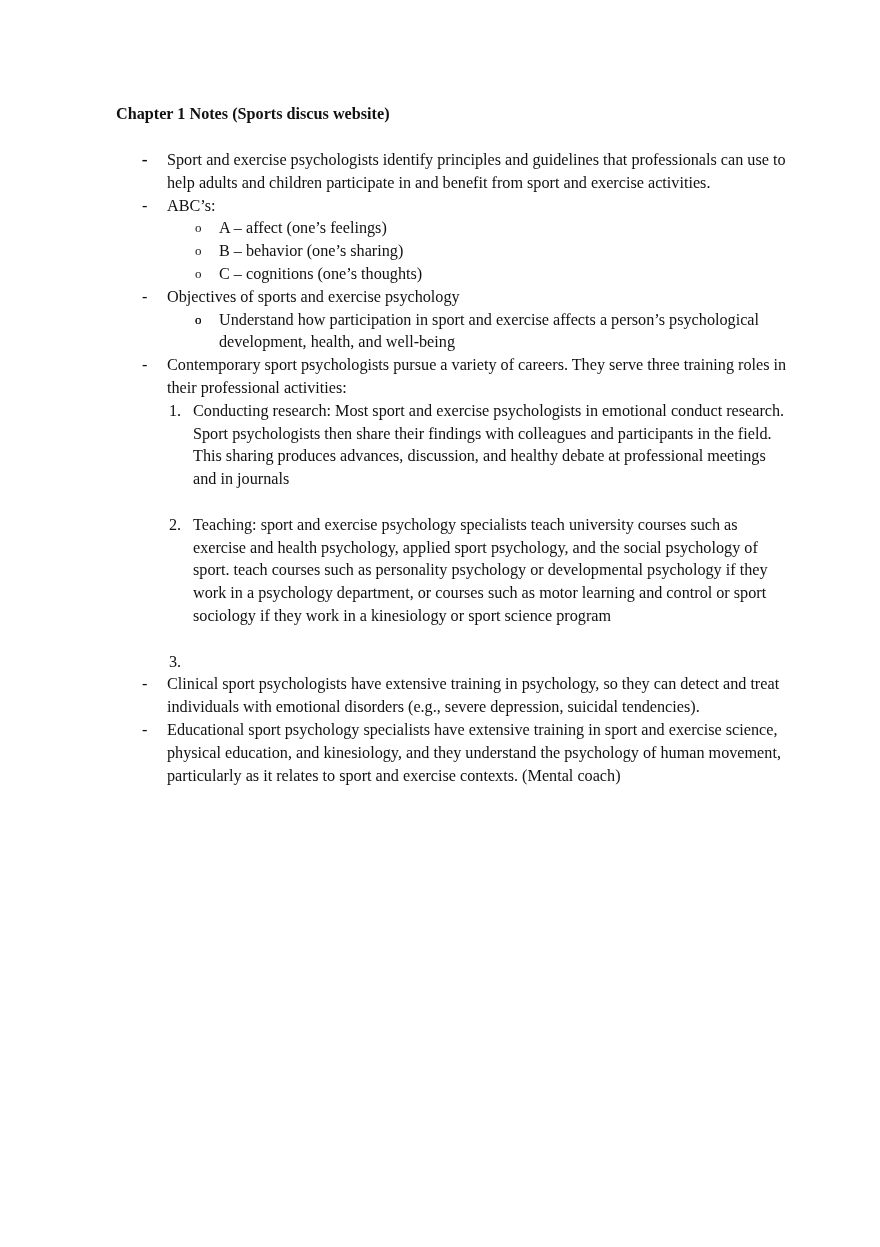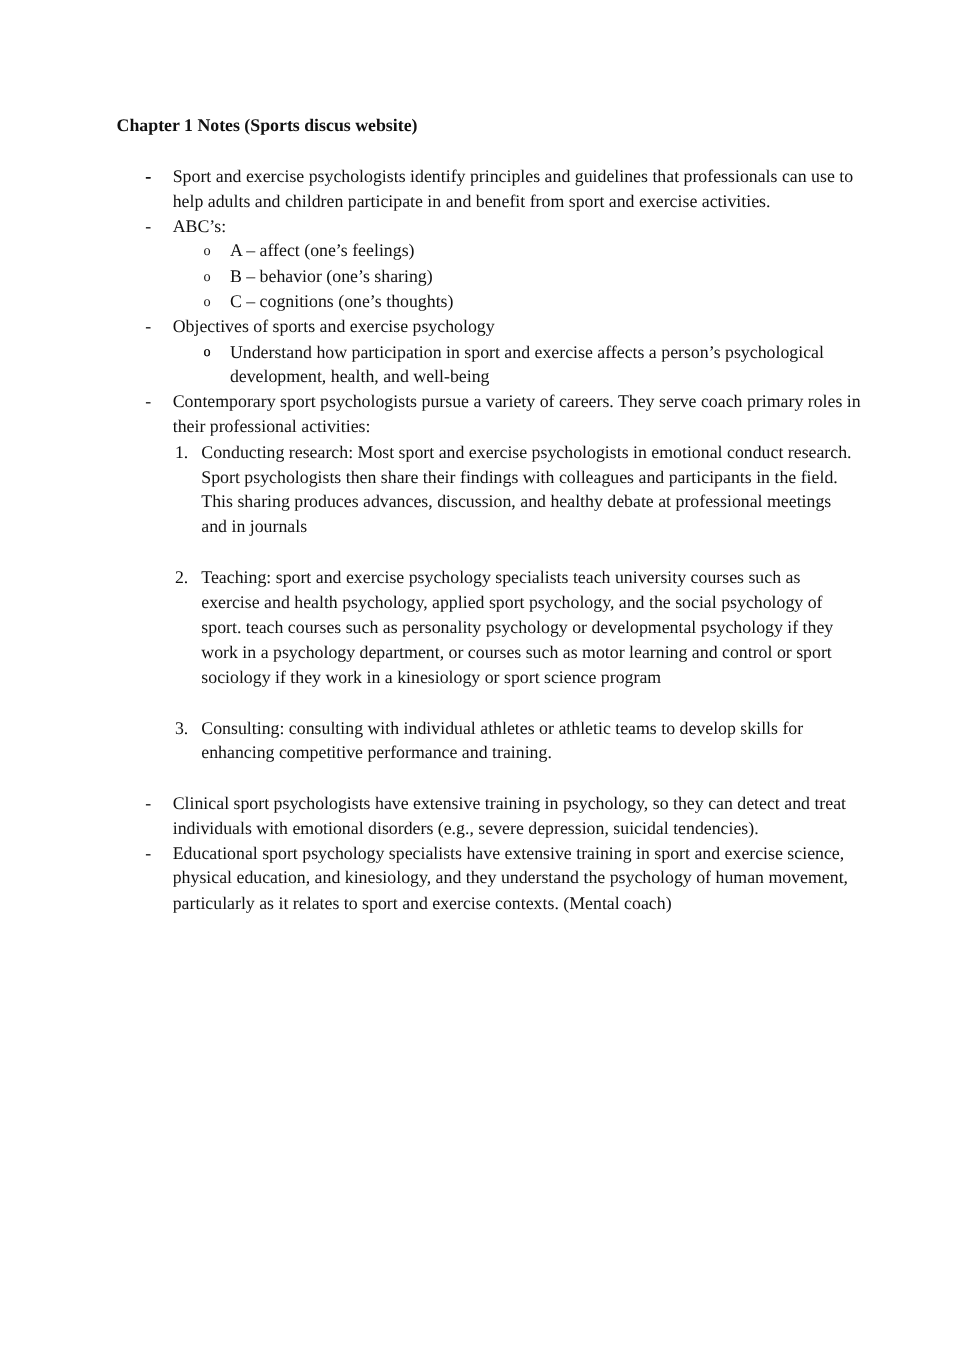--- a/index.html
+++ b/index.html
@@ -1,21 +1,21 @@
 <!DOCTYPE html>
 <html><head>
 <meta charset="utf-8">
 <style>
   html, body { margin: 0; padding: 0; background: #ffffff; }
   body {
     width: 880px; height: 1247px; position: relative; overflow: hidden;
     font-family: "Liberation Serif", "DejaVu Serif", serif;
     font-size: 16.2px; line-height: 22.8px; color: #111111;
   }
-  .page { position: absolute; left: 2px; top: 0; width: 788px; height: 1247px; }
+  .page { position: absolute; left: 12px; top: 0; width: 788px; height: 1247px; }
   .title {
     position: absolute; left: 104px; top: 103px;
     font-weight: bold; font-size: 16.2px; line-height: 22.8px;
   }
   .list { position: absolute; left: 0; top: 149px; width: 880px; }
   .item { position: relative; padding-left: 155px; width: 630px; }
   .item .marker { position: absolute; left: 130px; top: 0; }
   .sub { position: relative; padding-left: 207px; width: 580px; }
   .sub .marker { position: absolute; left: 183px; top: 0; font-size: 13px; }
   .num { position: relative; padding-left: 181px; width: 600px; }
@@ -64,35 +64,34 @@
     <div class="sub">
       <span class="marker">o</span>
     </div>
     <div class="sub">
       <span class="marker">o</span>
       <span>Understand how participation in sport and exercise affects a person’s psychological development, health, and well-being</span>
     </div>
 
     <div class="item">
       <span class="marker">-</span>
-      <span>Contemporary sport psychologists pursue a variety of careers. They serve coach primary roles in their professional activities:</span>
+      <span>Contemporary sport psychologists pursue a variety of careers. They serve three training roles in their professional activities:</span>
     </div>
     <div class="num">
       <span class="marker">1.</span>
       <span>Conducting research: Most sport and exercise psychologists in emotional conduct research. Sport psychologists then share their findings with colleagues and participants in the field. This sharing produces advances, discussion, and healthy debate at professional meetings and in journals</span>
     </div>
     <div class="gap"></div>
     <div class="num">
       <span class="marker">2.</span>
       <span>Teaching: sport and exercise psychology specialists teach university courses such as exercise and health psychology, applied sport psychology, and the social psychology of sport. teach courses such as personality psychology or developmental psychology if they work in a psychology department, or courses such as motor learning and control or sport sociology if they work in a kinesiology or sport science program</span>
     </div>
     <div class="gap"></div>
     <div class="num">
       <span class="marker">3.</span>
-      <span>Consulting: consulting with individual athletes or athletic teams to develop skills for enhancing competitive performance and training.</span>
     </div>
     <div class="gap"></div>
 
     <div class="item">
       <span class="marker">-</span>
       <b>Clinical sport psychologists</b><span> have extensive training in psychology, so they can detect and treat individuals with emotional disorders (e.g., severe depression, suicidal tendencies).</span>
     </div>
 
     <div class="item">
       <span class="marker">-</span>

